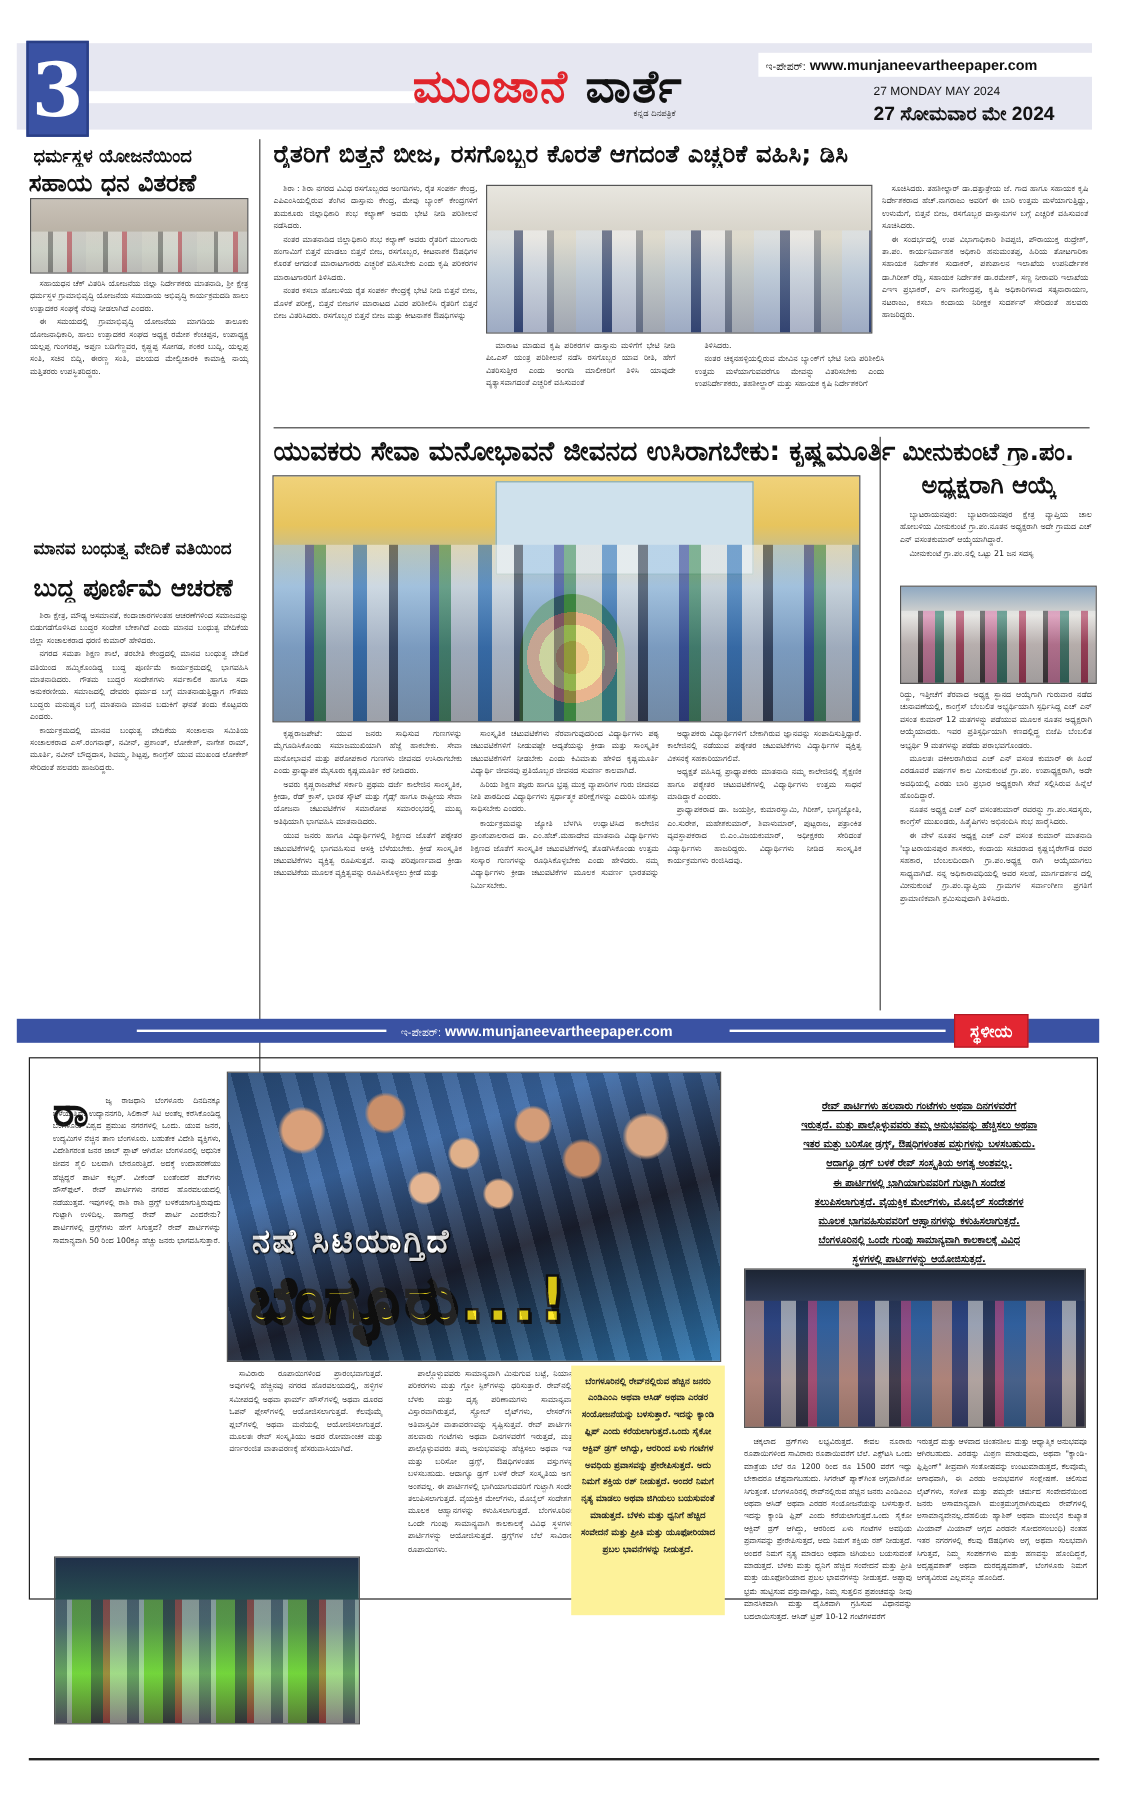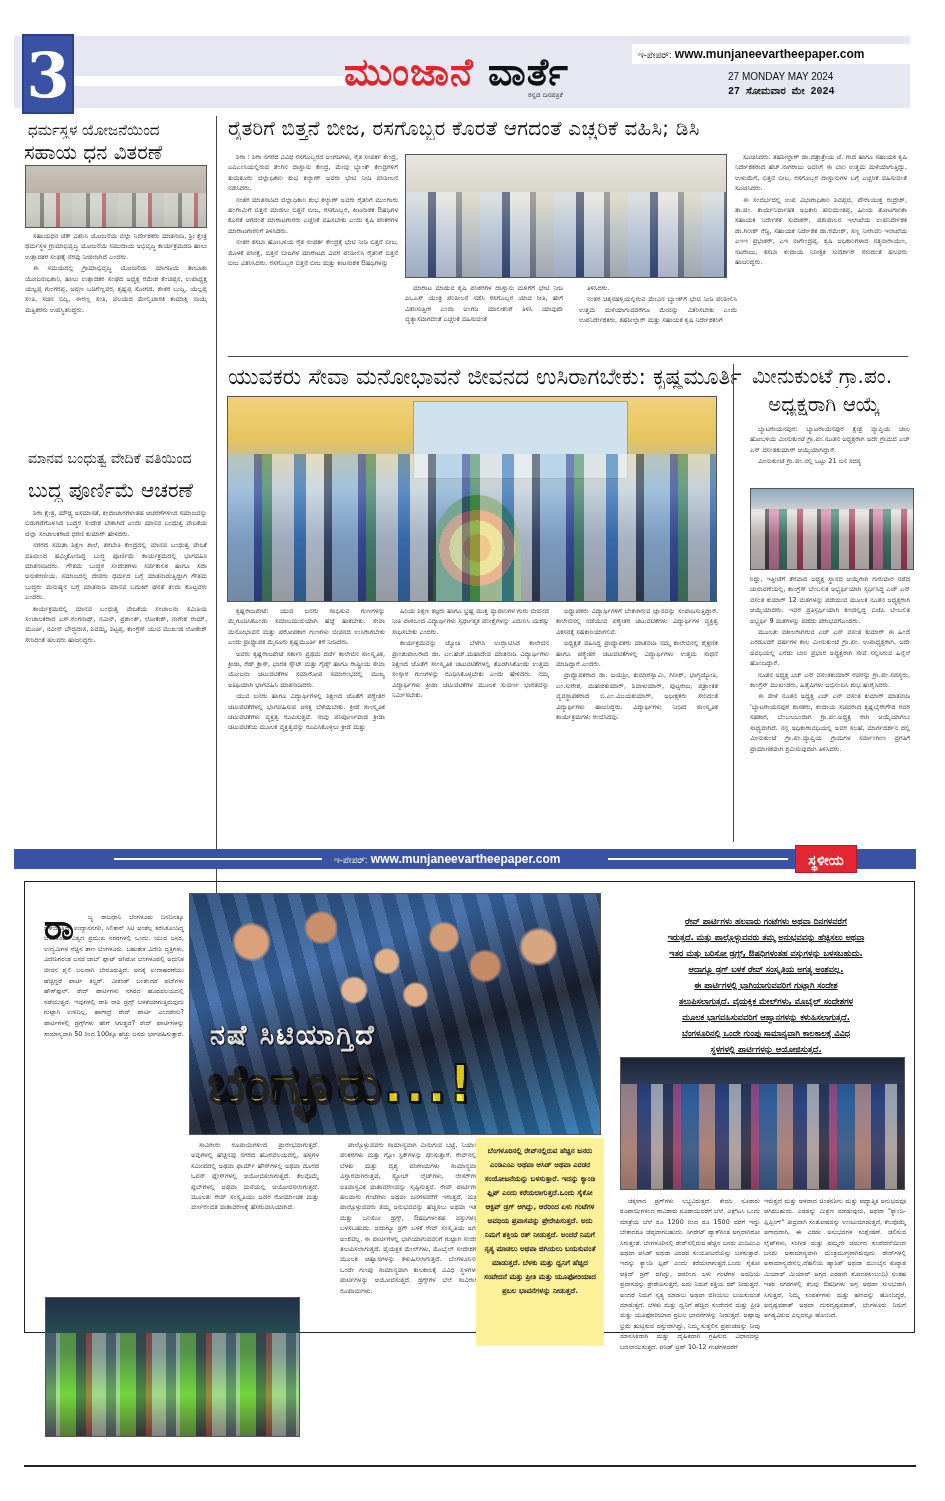--- a/index.html
+++ b/index.html
@@ -13,24 +13,24 @@
              color: #fff; font-family: "DejaVu Serif", serif; font-weight: bold; font-size: 62px; line-height: 80px;
              text-align: center; border: 2px solid #2a3f85; }
   .logo { position: absolute; left: 344px; top: 50px; font-weight: bold; font-size: 38px; letter-spacing: 1px; white-space: nowrap; text-align: center; }
   .logo .red { color: #e0242b; }
   .logo .black { color: #111; }
   .logo-sub { position: absolute; left: 528px; top: 91px; font-size: 7px; color: #222; }
   .url-box { position: absolute; left: 632px; top: 44px; width: 278px; height: 20px; background: #fff;
              font-family: "Liberation Sans", sans-serif; font-size: 12px; font-weight: bold; line-height: 20px; padding-left: 6px; white-space: nowrap; }
   .url-box .lbl { font-weight: normal; font-size: 9px; }
   .date-en { position: absolute; left: 728px; top: 71px; font-family: "Liberation Sans", sans-serif; font-size: 10px; font-weight: normal; }
-  .date-kn { position: absolute; left: 728px; top: 86px; font-family: Liberation Mono, monospace; font-size: 10px; font-weight: bold; }
-
-  
-  .headline { position: absolute; font-weight: normal; color: #111; white-space: nowrap; overflow: hidden; text-align: right; }
+  .date-kn { position: absolute; left: 728px; top: 86px; font-family: Liberation Sans, sans-serif; font-size: 16px; font-weight: bold; }
+
+  
+  .headline { position: absolute; font-weight: bold; color: #111; white-space: nowrap; overflow: hidden; text-align: right; }
   .body-text { position: absolute; font-size: 6.6px; line-height: 10.4px; color: #222; text-align: justify; overflow: hidden; }
   .body-text p { text-indent: 8px; margin-bottom: 1px; }
   .vline { position: absolute; width: 1px; background: #444; }
   .hline { position: absolute; height: 1px; background: #444; }
 
   
   .photo { position: absolute; overflow: hidden; border: 1px solid #555; }
   .ph-handover { background: linear-gradient(180deg,#c9c2b8 0%,#bcb4a8 40%,#a9b3a2 70%,#8f8f86 100%); }
   .ph-handover::after { content:""; position:absolute; left:0; right:0; bottom:0; height:55%;
      background: repeating-linear-gradient(90deg,#e9e9e4 0 14px,#6f6f70 14px 18px,#f1f1ee 18px 30px,#c8485a 30px 34px,#ddd 34px 46px); opacity:.55; }
@@ -151,20 +151,21 @@
 <div class="photo ph-event" style="left:227px;top:396px;width:490px;height:206px;">
   <div class="banner"></div>
   <div class="flowers"></div>
 </div>
 <div class="body-text" style="left:228px;top:606px;width:157px;height:236px;">
   <p>ಕೃಷ್ಣರಾಜಪೇಟೆ: ಯುವ ಜನರು ಸಾಧಿಸುವ ಗುಣಗಳನ್ನು ಮೈಗೂಡಿಸಿಕೊಂಡು ಸಮಾಜಮುಖಿಯಾಗಿ ಹೆಜ್ಜೆ ಹಾಕಬೇಕು. ಸೇವಾ ಮನೋಭಾವನೆ ಮತ್ತು ಪರೋಪಕಾರ ಗುಣಗಳು ಜೀವನದ ಉಸಿರಾಗಬೇಕು ಎಂದು ಪ್ರಾಧ್ಯಾಪಕ ಮೈಸೂರು ಕೃಷ್ಣಮೂರ್ತಿ ಕರೆ ನೀಡಿದರು.</p>
   <p>ಅವರು ಕೃಷ್ಣರಾಜಪೇಟೆ ಸರ್ಕಾರಿ ಪ್ರಥಮ ದರ್ಜೆ ಕಾಲೇಜಿನ ಸಾಂಸ್ಕೃತಿಕ, ಕ್ರೀಡಾ, ರೆಡ್ ಕ್ರಾಸ್, ಭಾರತ ಸ್ಕೌಟ್ ಮತ್ತು ಗೈಡ್ಸ್ ಹಾಗೂ ರಾಷ್ಟ್ರೀಯ ಸೇವಾ ಯೋಜನಾ ಚಟುವಟಿಕೆಗಳ ಸಮಾರೋಪ ಸಮಾರಂಭದಲ್ಲಿ ಮುಖ್ಯ ಅತಿಥಿಯಾಗಿ ಭಾಗವಹಿಸಿ ಮಾತನಾಡಿದರು.</p>
   <p>ಯುವ ಜನರು ಹಾಗೂ ವಿದ್ಯಾರ್ಥಿಗಳಲ್ಲಿ ಶಿಕ್ಷಣದ ಜೊತೆಗೆ ಪಠ್ಯೇತರ ಚಟುವಟಿಕೆಗಳಲ್ಲಿ ಭಾಗವಹಿಸುವ ಆಸಕ್ತಿ ಬೆಳೆಯಬೇಕು. ಕ್ರೀಡೆ ಸಾಂಸ್ಕೃತಿಕ ಚಟುವಟಿಕೆಗಳು ವ್ಯಕ್ತಿತ್ವ ರೂಪಿಸುತ್ತವೆ. ನಾವು ಪರಿಪೂರ್ಣವಾದ ಕ್ರೀಡಾ ಚಟುವಟಿಕೆಯ ಮೂಲಕ ವ್ಯಕ್ತಿತ್ವವನ್ನು ರೂಪಿಸಿಕೊಳ್ಳಲು ಕ್ರೀಡೆ ಮತ್ತು</p>
 </div>
 <div class="body-text" style="left:392px;top:606px;width:157px;height:236px;">
+  <p>ಸಾಂಸ್ಕೃತಿಕ ಚಟುವಟಿಕೆಗಳು ನೆರವಾಗುವುದರಿಂದ ವಿದ್ಯಾರ್ಥಿಗಳು ಪಠ್ಯ ಚಟುವಟಿಕೆಗಳಿಗೆ ನೀಡುವಷ್ಟೇ ಆದ್ಯತೆಯನ್ನು ಕ್ರೀಡಾ ಮತ್ತು ಸಾಂಸ್ಕೃತಿಕ ಚಟುವಟಿಕೆಗಳಿಗೆ ನೀಡಬೇಕು ಎಂದು ಕಿವಿಮಾತು ಹೇಳಿದ ಕೃಷ್ಣಮೂರ್ತಿ ವಿದ್ಯಾರ್ಥಿ ಜೀವನವು ಪ್ರತಿಯೊಬ್ಬರ ಜೀವನದ ಸುವರ್ಣ ಕಾಲವಾಗಿದೆ.</p>
   <p>ಹಿರಿಯ ಶಿಕ್ಷಣ ತಜ್ಞರು ಹಾಗೂ ಭ್ರಷ್ಟ ಮುಕ್ತ ವ್ಯಾಪಾರಿಗಳ ಗುರು ಜೀವನದ ನೀತಿ ಪಾಠದಿಂದ ವಿದ್ಯಾರ್ಥಿಗಳು ಸ್ಪರ್ಧಾತ್ಮಕ ಪರೀಕ್ಷೆಗಳನ್ನು ಎದುರಿಸಿ ಯಶಸ್ಸು ಸಾಧಿಸಬೇಕು ಎಂದರು.</p>
   <p>ಕಾರ್ಯಕ್ರಮವನ್ನು ಜ್ಯೋತಿ ಬೆಳಗಿಸಿ ಉದ್ಘಾಟಿಸಿದ ಕಾಲೇಜಿನ ಪ್ರಾಂಶುಪಾಲರಾದ ಡಾ. ಎಂ.ಹೆಚ್.ಮಹಾದೇವ ಮಾತನಾಡಿ ವಿದ್ಯಾರ್ಥಿಗಳು ಶಿಕ್ಷಣದ ಜೊತೆಗೆ ಸಾಂಸ್ಕೃತಿಕ ಚಟುವಟಿಕೆಗಳಲ್ಲಿ ತೊಡಗಿಸಿಕೊಂಡು ಉತ್ತಮ ಸಂಸ್ಕಾರ ಗುಣಗಳನ್ನು ರೂಢಿಸಿಕೊಳ್ಳಬೇಕು ಎಂದು ಹೇಳಿದರು. ನಮ್ಮ ವಿದ್ಯಾರ್ಥಿಗಳು ಕ್ರೀಡಾ ಚಟುವಟಿಕೆಗಳ ಮೂಲಕ ಸುವರ್ಣ ಭಾರತವನ್ನು ನಿರ್ಮಿಸಬೇಕು.</p>
 </div>
 <div class="body-text" style="left:556px;top:606px;width:162px;height:236px;">
   <p>ಅಧ್ಯಾಪಕರು ವಿದ್ಯಾರ್ಥಿಗಳಿಗೆ ಬೇಕಾಗಿರುವ ಜ್ಞಾನವನ್ನು ಸಂಪಾದಿಸುತ್ತಿದ್ದಾರೆ. ಕಾಲೇಜಿನಲ್ಲಿ ನಡೆಯುವ ಪಠ್ಯೇತರ ಚಟುವಟಿಕೆಗಳು ವಿದ್ಯಾರ್ಥಿಗಳ ವ್ಯಕ್ತಿತ್ವ ವಿಕಸನಕ್ಕೆ ಸಹಕಾರಿಯಾಗಲಿವೆ.</p>
   <p>ಅಧ್ಯಕ್ಷತೆ ವಹಿಸಿದ್ದ ಪ್ರಾಧ್ಯಾಪಕರು ಮಾತನಾಡಿ ನಮ್ಮ ಕಾಲೇಜಿನಲ್ಲಿ ಶೈಕ್ಷಣಿಕ ಹಾಗೂ ಪಠ್ಯೇತರ ಚಟುವಟಿಕೆಗಳಲ್ಲಿ ವಿದ್ಯಾರ್ಥಿಗಳು ಉತ್ತಮ ಸಾಧನೆ ಮಾಡಿದ್ದಾರೆ ಎಂದರು.</p>
   <p>ಪ್ರಾಧ್ಯಾಪಕರಾದ ಡಾ. ಜಯಶ್ರೀ, ಕುಮಾರಸ್ವಾಮಿ, ಗಿರೀಶ್, ಭಾಗ್ಯಜ್ಯೋತಿ, ಎಂ.ಸುರೇಶ, ಮಹೇಶಕುಮಾರ್, ಶಿವಾಳುಮಾರ್, ಪುಟ್ಟರಾಜ, ಪತ್ರಾಂಕಿತ ವ್ಯವಸ್ಥಾಪಕರಾದ ಬಿ.ಎಂ.ವಿಜಯಕುಮಾರ್, ಅಧೀಕ್ಷಕರು ಸೇರಿದಂತೆ ವಿದ್ಯಾರ್ಥಿಗಳು ಹಾಜರಿದ್ದರು. ವಿದ್ಯಾರ್ಥಿಗಳು ನೀಡಿದ ಸಾಂಸ್ಕೃತಿಕ ಕಾರ್ಯಕ್ರಮಗಳು ರಂಜಿಸಿದವು.</p>
 </div>
 
 <div class="vline" style="left:733px;top:364px;height:478px;"></div>

